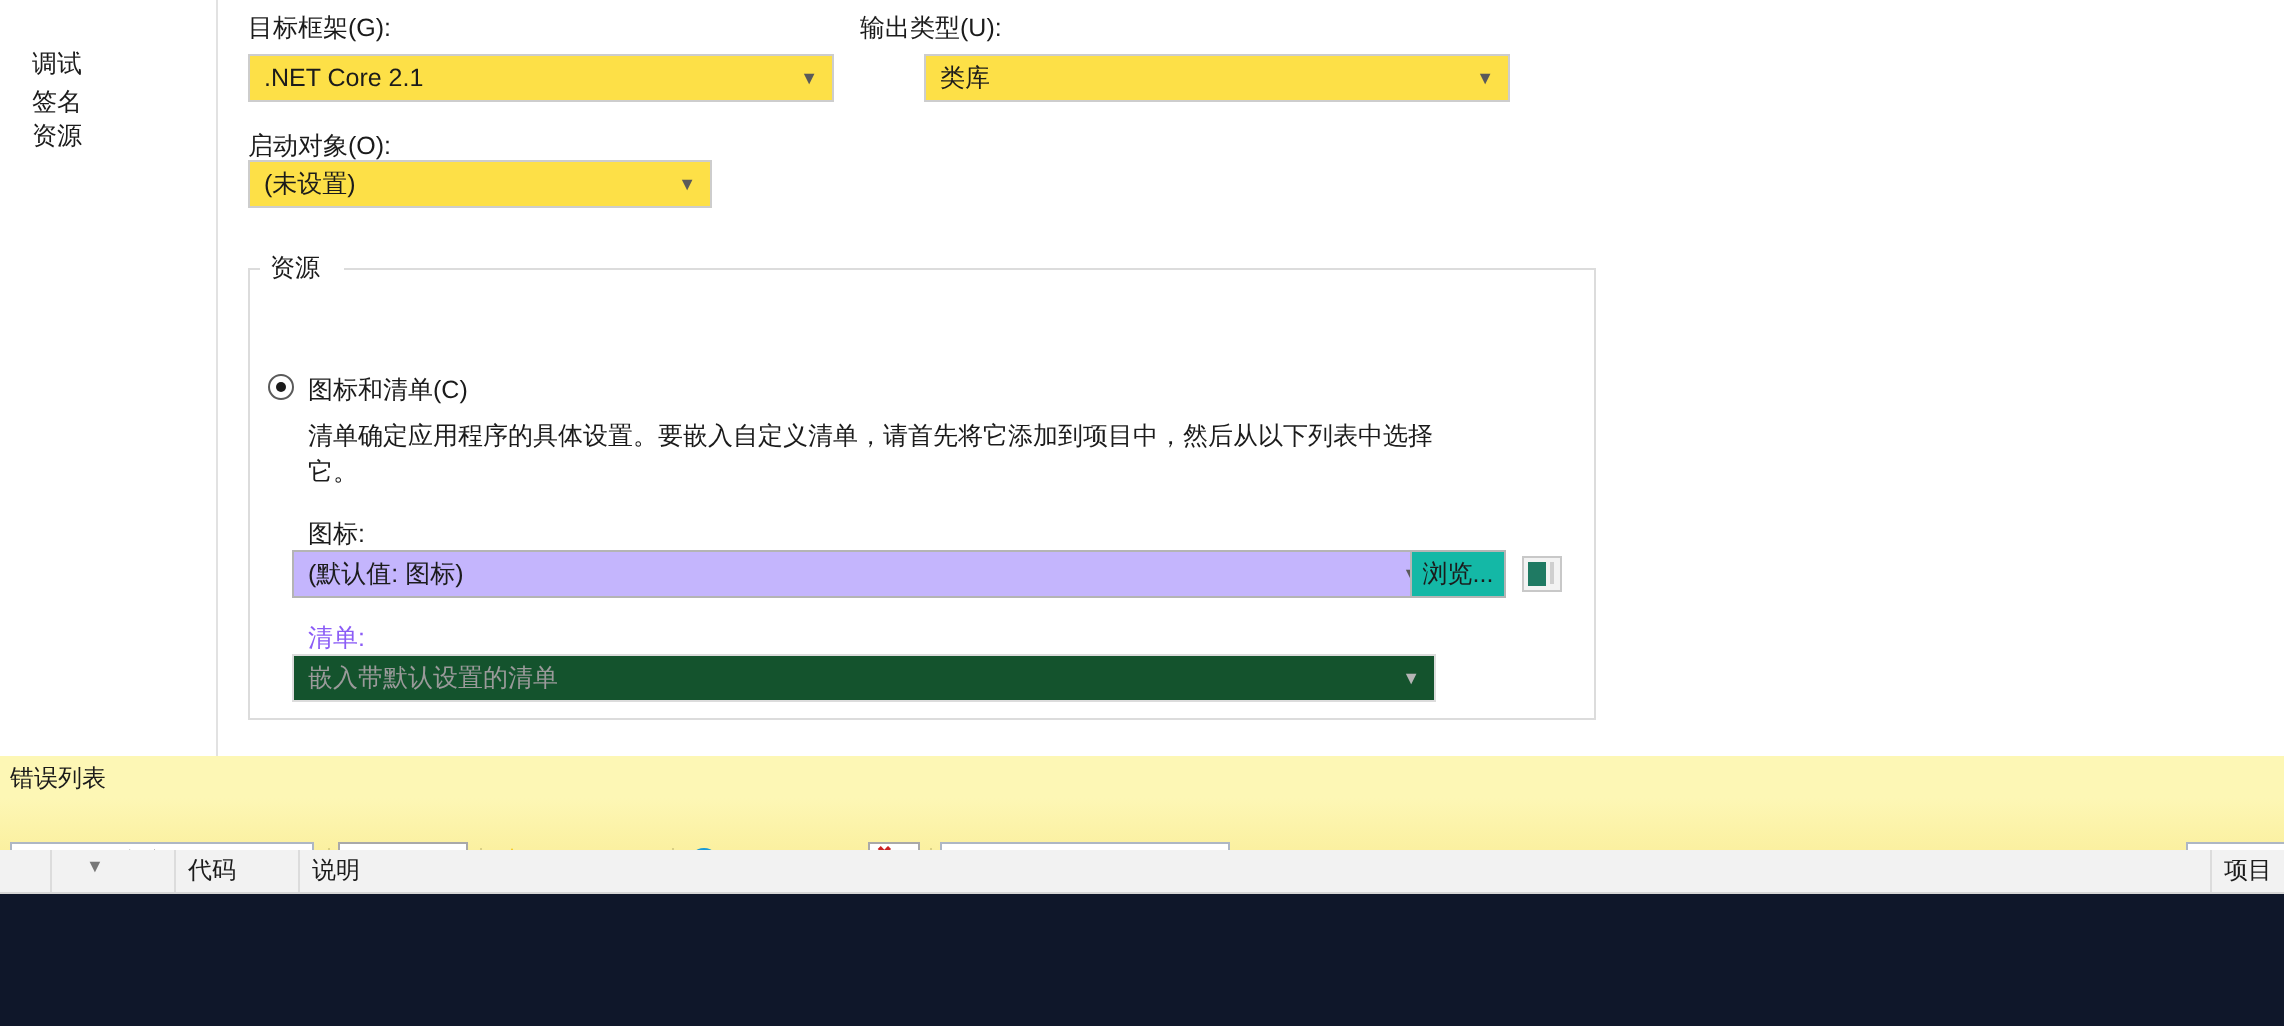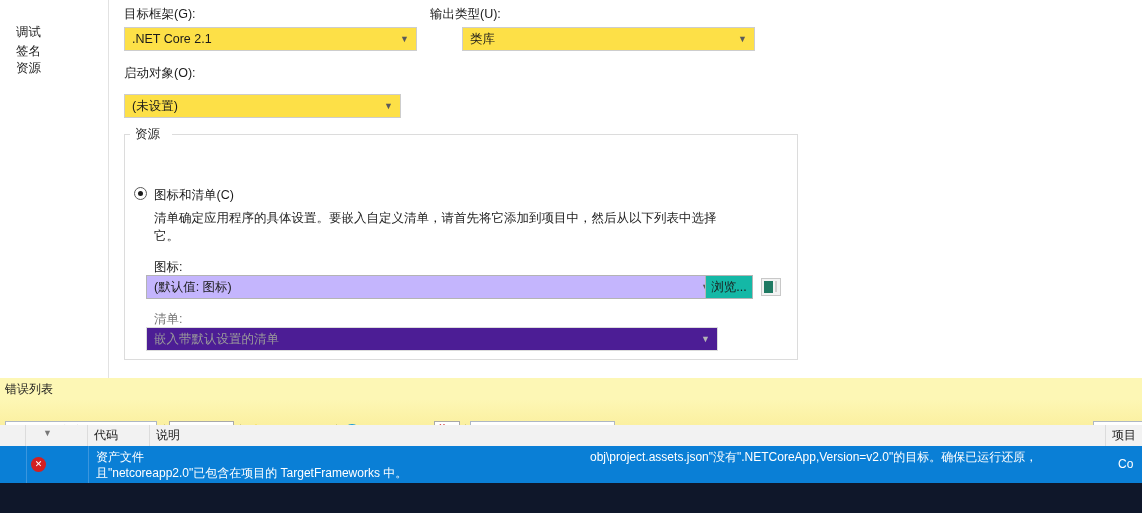--- a/index.html
+++ b/index.html
@@ -25,21 +25,21 @@
   .lbl{position:absolute;font-size:12.5px;color:#1b1b1b;white-space:nowrap;}
 
   .combo{
     position:absolute;box-sizing:border-box;
     background:#fde047;border:1px solid #cdcdcd;
     height:24px;line-height:22px;
     font-size:12.5px;color:#1b1b1b;
     padding-left:7px;
   }
   .combo.white{background:#c4b5fd;border:1px solid #b4b4b4;}
-  .combo.disabled{background:#4c1d95;border:1px solid #dcdcdc;color:#9a9a9a;}
+  .combo.disabled{background:#14532d;border:1px solid #dcdcdc;color:#9a9a9a;}
   .combo .arrow{
     position:absolute;right:7px;top:0;height:22px;line-height:22px;
     font-size:9px;color:#5a5a5a;
   }
   .combo.disabled .arrow{color:#b5b5b5;}
 
   
   .groupbox{position:absolute;left:124px;top:126px;width:674px;height:234px;}
   .gb-border{position:absolute;left:0;top:8px;right:0;bottom:0;border:1px solid #dcdcdc;border-top:none;}
   .gb-top-l{position:absolute;left:0;top:8px;width:6px;height:1px;background:#dcdcdc;}
@@ -138,21 +138,21 @@
       <span class="arrow">▼</span>
     </div>
 
     <div class="lbl" style="left:430px;top:6px;">输出类型(U):</div>
     <div class="combo" style="left:430px;top:27px;width:293px;margin-left:32px;">
       <span>类库</span>
       <span class="arrow">▼</span>
     </div>
 
     <div class="lbl" style="left:124px;top:65px;">启动对象(O):</div>
-    <div class="combo" style="left:124px;top:94px;width:277px;">
+    <div class="combo" style="left:124px;top:80px;width:232px;">
       <span>(未设置)</span>
       <span class="arrow">▼</span>
     </div>
 
     <div class="groupbox">
       <div class="gb-border"></div>
       <div class="gb-top-l"></div>
       <div class="gb-top-r"></div>
       <div class="gb-title">资源</div>
 
@@ -169,21 +169,21 @@
       <div class="combo white" style="left:22px;top:149px;width:572px;">
         <span>(默认值: 图标)</span>
         <span class="arrow">▼</span>
       </div>
       <div class="btn" style="left:581px;top:149px;width:48px;">浏览...</div>
       <div class="iconprev" style="left:637px;top:152px;">
         <i></i>
         <b></b>
       </div>
 
-      <div class="desc" style="left:30px;top:184px;color:#737373;">清单:</div>
+      <div class="desc" style="left:30px;top:184px;color:#8b5cf6;">清单:</div>
       <div class="combo disabled" style="left:22px;top:201px;width:572px;">
         <span>嵌入带默认设置的清单</span>
         <span class="arrow">▼</span>
       </div>
     </div>
   </div>
 
   <div class="errorlist">
 
     <div class="el-caption">
@@ -238,24 +238,15 @@
 
     <div class="grid-head">
       <div class="gh-cell" style="left:0;width:26px;"></div>
       <div class="gh-cell" style="left:26px;width:62px;"></div>
       <span class="gh-sortmark">▼</span>
       <div class="gh-cell" style="left:88px;width:62px;">代码</div>
       <div class="gh-cell" style="left:150px;width:956px;">说明</div>
       <div class="gh-cell" style="left:1106px;width:36px;border-right:none;">项目</div>
     </div>
 
-    <div class="row-sel">
-      <span class="vline" style="left:26px;"></span>
-      <span class="vline" style="left:88px;"></span>
-      <span class="rowicon"></span>
-      <span class="c-code">资产文件</span>
-      <span class="c-desc1">obj\project.assets.json"没有".NETCoreApp,Version=v2.0"的目标。确保已运行还原，</span>
-      <span class="c-desc2">且"netcoreapp2.0"已包含在项目的 TargetFrameworks 中。</span>
-      <span class="c-proj">Co</span>
-    </div>
 
   </div>
 </div>
 
 </body></html>

